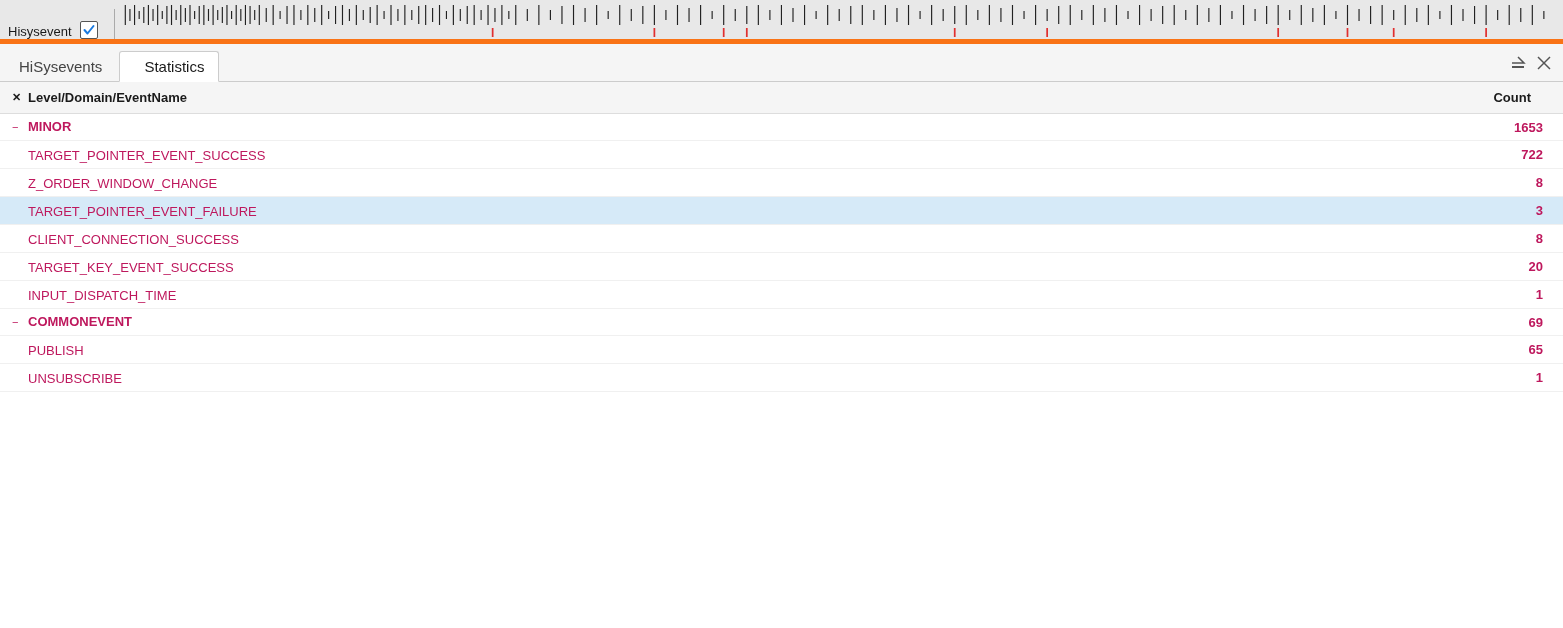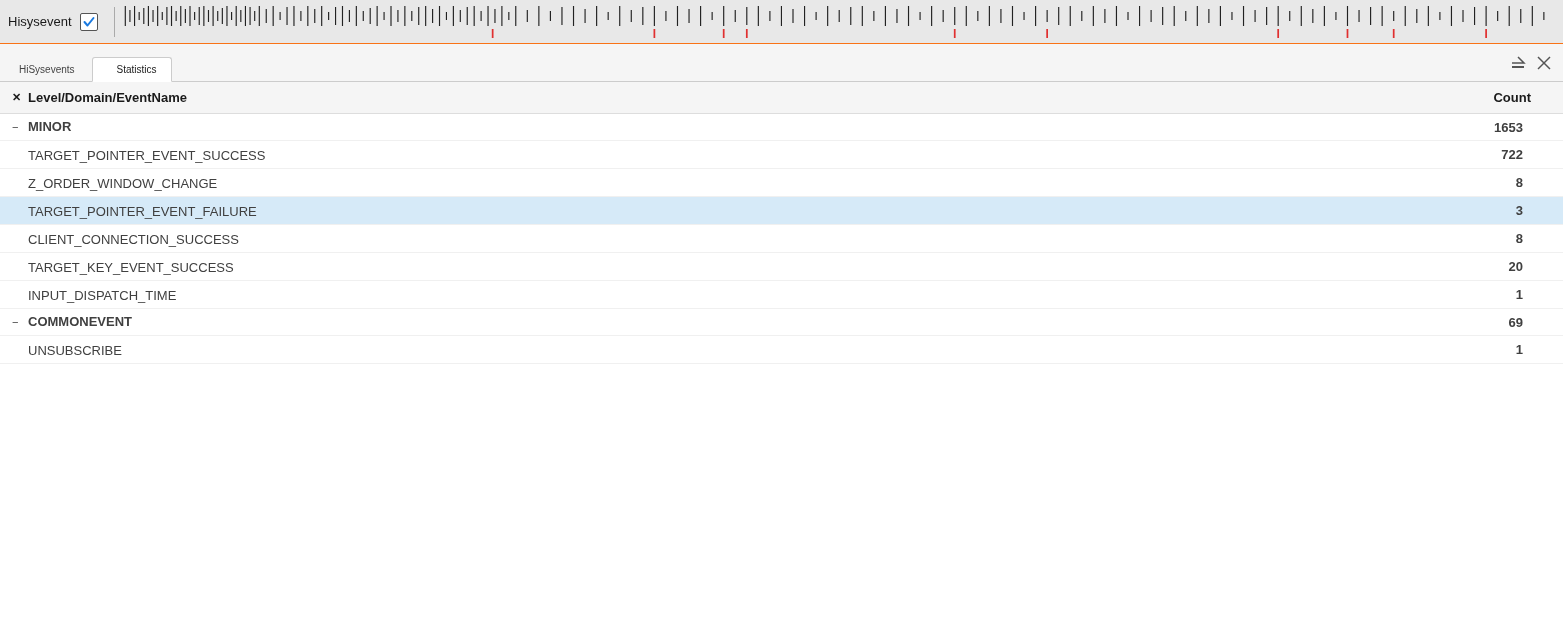--- a/index.html
+++ b/index.html
@@ -9,24 +9,24 @@
       background: #f0f0f0;
       color: #1a1a1a;
       width: 1563px;
       height: 628px;
       overflow: hidden;
     }
 
     
     .top-bar {
       display: flex;
-      align-items: center;
+      align-items: flex-end;
       height: 44px;
       background: #e8e8e8;
-      border-bottom: 1px solid #f97316;
+      border-bottom: 5px solid #f97316;
       padding: 0 8px;
     }
     .app-title {
       font-size: 13px;
       font-weight: normal;
       color: #1a1a1a;
       margin-right: 8px;
       white-space: nowrap;
     }
     .checkbox-icon {
@@ -87,21 +87,21 @@
       cursor: pointer;
       color: #555;
       font-size: 16px;
     }
     .tab {
       padding: 6px 14px;
       cursor: pointer;
       border: 1px solid transparent;
       border-bottom: none;
       border-radius: 3px 3px 0 0;
-      font-size: 10px;
+      font-size: 15px;
       color: #444;
       background: transparent;
       margin-right: 2px;
     }
     .tab.active {
       background: white;
       border-color: #ccc;
       border-bottom: 1px solid white;
       color: #1a1a1a;
       font-weight: 500;
@@ -131,26 +131,26 @@
       font-size: 13px;
       color: #1a1a1a;
     }
     .stats-table th.count-col {
       text-align: right;
       padding-right: 32px;
     }
     .stats-table td {
       padding: 5px 12px;
       font-size: 13px;
-      color: #404040;
+      color: #be185d;
       border-bottom: 1px solid #f0f0f0;
     }
     .stats-table td.count-val {
       text-align: right;
-      padding-right: 40px;
+      padding-right: 20px;
       font-weight: 600;
     }
     .stats-table tr.selected {
       background: #d6eaf8;
     }
 
     
     .indent-0 { padding-left: 4px; }
     .indent-1 { padding-left: 24px; }
     .indent-2 { padding-left: 52px; }
@@ -447,18 +447,22 @@
         </tr>
         <tr>
           <td class="indent-2"><span class="expand-icon"></span><span class="leaf-label">INPUT_DISPATCH_TIME</span></td>
           <td class="count-val">1</td>
         </tr>
         <tr>
           <td class="indent-1"><span class="expand-icon">−</span><span class="sub-label">COMMONEVENT</span></td>
           <td class="count-val">69</td>
         </tr>
         <tr>
+          <td class="indent-2"><span class="expand-icon"></span><span class="leaf-label">PUBLISH</span></td>
+          <td class="count-val">65</td>
+        </tr>
+        <tr>
           <td class="indent-2"><span class="expand-icon"></span><span class="leaf-label">UNSUBSCRIBE</span></td>
           <td class="count-val">1</td>
         </tr>
       </tbody>
   </table>
 </div>
 
 </body></html>

